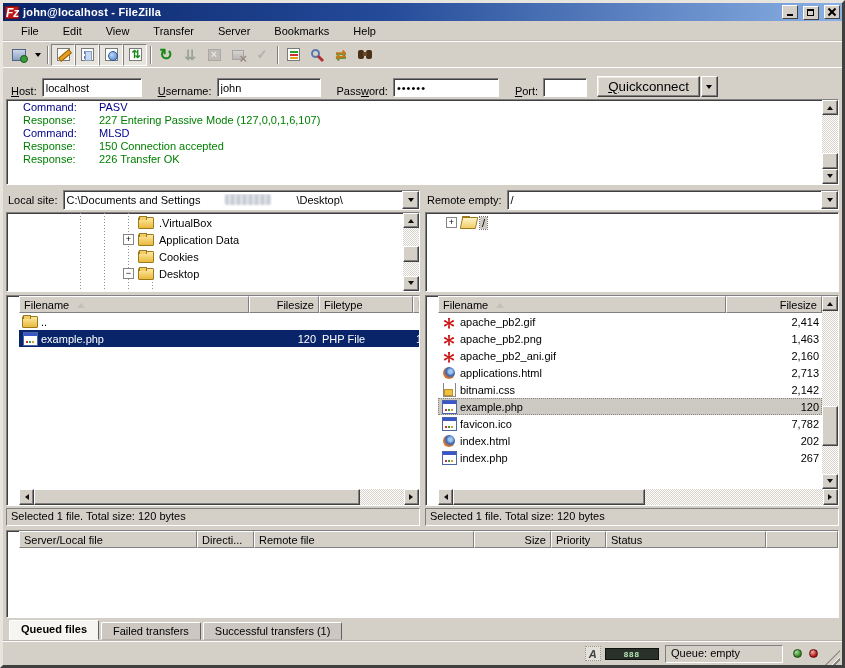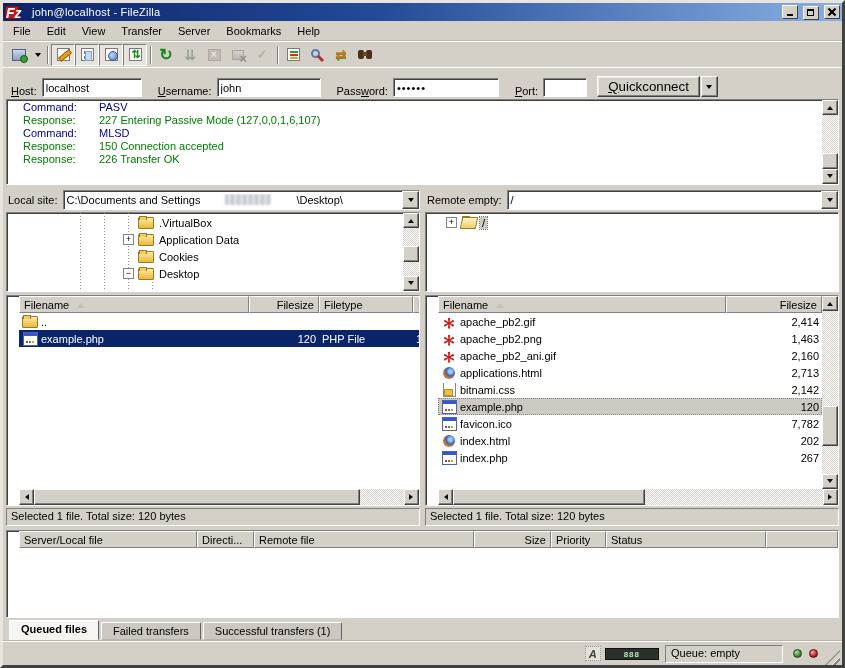--- a/index.html
+++ b/index.html
@@ -9,32 +9,32 @@
   }
   *{box-sizing:border-box; margin:0; padding:0; font-family:"Liberation Sans",sans-serif;}
   body{background:#808080; width:845px; height:668px; overflow:hidden;}
   .window{width:845px;height:668px;background:var(--chrome);
     border:3px solid; border-color:#e8e5de #404040 #404040 #e8e5de;
     display:flex;flex-direction:column; font-size:11px; color:#000;}
   
   .titlebar{height:18px;display:flex;align-items:center;padding:0 2px;
     background:linear-gradient(90deg,var(--titlebar_start) 0%,#244a98 45%,var(--titlebar_end) 100%);}
   .app-icon{width:14px;height:13px;background:#c01818;color:#fff;font-weight:bold;font-style:italic;
-    font-size:14px;line-height:13px;text-align:right;margin-right:13px;border:1px solid #801010;}
-  .title-text{color:#fff;font-weight:normal;flex:1;letter-spacing:.2px;}
+    font-size:12px;line-height:13px;text-align:right;margin-right:4px;border:1px solid #801010;}
+  .title-text{color:#fff;font-weight:bold;flex:1;letter-spacing:.2px;}
   .cap-btn{width:16px;height:14px;background:var(--chrome);display:inline-flex;align-items:center;justify-content:center;
     border:1px solid;border-color:#fff #404040 #404040 #fff;margin-left:2px;position:relative;}
   .glyph-min{width:6px;height:2px;background:#000;margin-top:7px;}
   .glyph-max{width:7px;height:7px;border:1px solid #000;border-top:2px solid #000;}
   .glyph-close{width:8px;height:8px;position:relative;}
   .glyph-close::before,.glyph-close::after{content:"";position:absolute;left:3px;top:-1px;width:2px;height:10px;background:#000;}
   .glyph-close::before{transform:rotate(45deg);} .glyph-close::after{transform:rotate(-45deg);}
   
   .menubar{height:20px;display:flex;align-items:center;padding-left:2px;border-bottom:1px solid #c0bcb4;}
-  .menu-item{padding:2px 8px;cursor:default;}
+  .menu-item{padding:2px 8px;cursor:default;margin-left:8px;}
   
   .toolbar{height:26px;display:flex;align-items:center;padding-left:4px;border-top:1px solid #fff;}
   .tb-btn{width:24px;height:22px;display:flex;align-items:center;justify-content:center;border:1px solid transparent;position:relative;}
   .tb-btn.pressed{border-color:#808080 #fff #fff #808080;background:#e7e4de;}
   .tb-btn.sep{width:7px;height:20px;border:none;}
   .tb-btn.sep::before{content:"";width:0;height:18px;border-left:1px solid #808080;border-right:1px solid #fff;}
   .tb-btn.disabled{opacity:.45;filter:grayscale(.8);}
   .tb-glyph{position:relative;display:block;}
   .icon-site-manager .tb-glyph{width:14px;height:12px;background:linear-gradient(#cdd8ea,#8aa0c0);border:1px solid #50618a;}
   .icon-site-manager .tb-glyph::after{content:"";position:absolute;right:-3px;bottom:-3px;width:6px;height:6px;border-radius:50%;background:#3a9a3a;border:1px solid #1a5a1a;}

